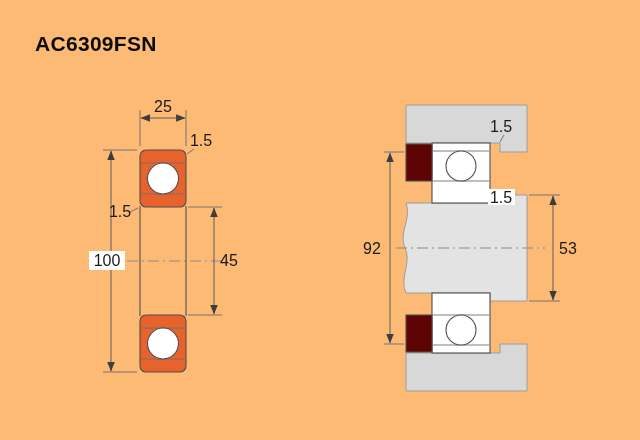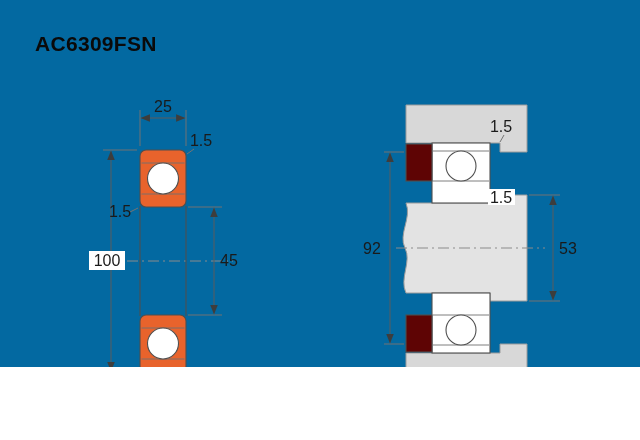--- a/index.html
+++ b/index.html
@@ -1,16 +1,16 @@
 <!DOCTYPE html>
 <html><head>
 <meta charset="utf-8">
 <style>
   html,body{margin:0;padding:0;background:#ffffff;}
-  .stage{position:relative;width:640px;height:367px;background:#0369a1;overflow:hidden;}
+  .stage{position:relative;width:640px;height:440px;background:#fdba74;overflow:hidden;}
   svg{display:block;}
   .title-text{font-family:"Liberation Sans",sans-serif;font-size:21px;font-weight:600;fill:#0a0a0a;letter-spacing:.3px;}
   .dimtext{font-family:"Liberation Sans",sans-serif;font-size:16px;fill:#1a1a1a;}
   .outline{stroke:#4f4f4f;stroke-width:1.1;}
   .thinline{stroke:#6f6f6f;stroke-width:.9;}
   .ext{stroke:#737373;stroke-width:1;}
   .dimline{stroke:#5c5c5c;stroke-width:1;fill:none;}
   .center{stroke:#8b8b8b;stroke-width:1;stroke-dasharray:11 4 2 4;}
   .grayedge{stroke:#9c9c9c;stroke-width:1;}
 </style>

